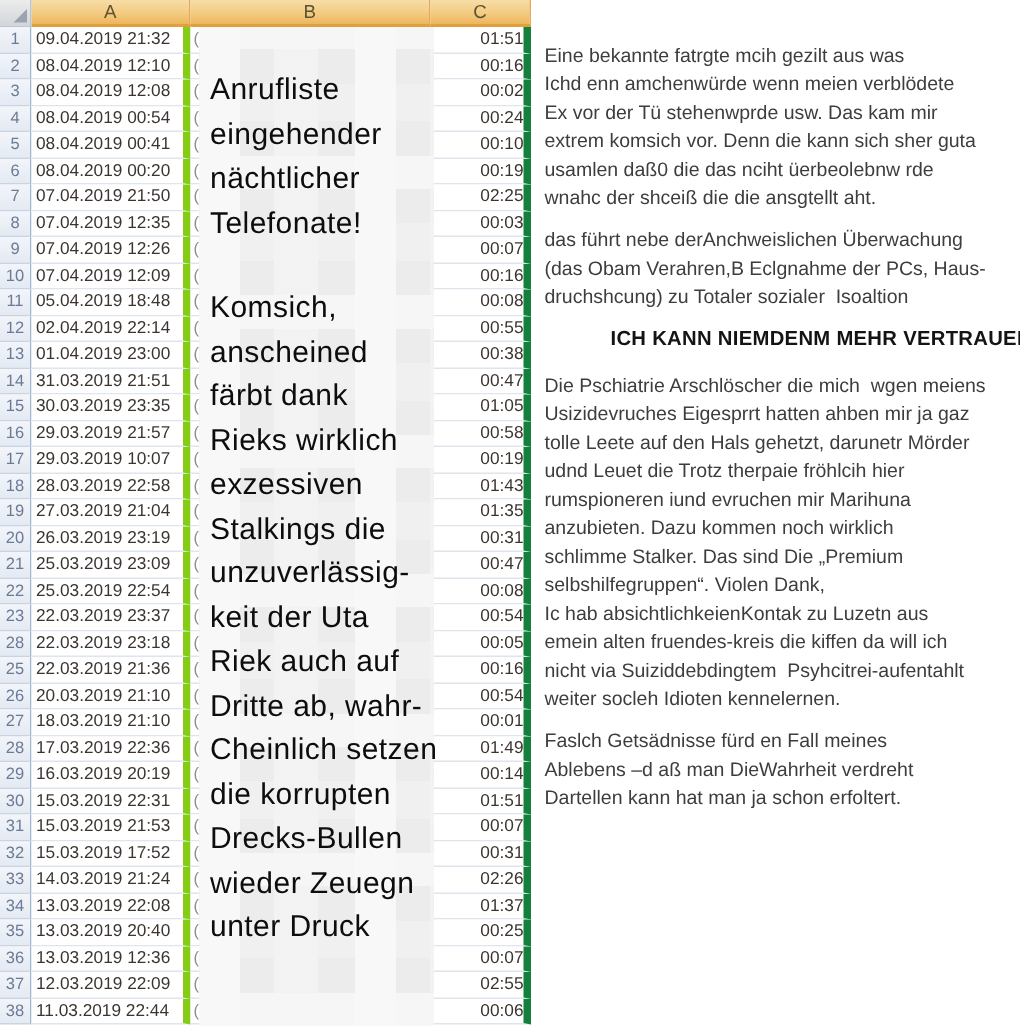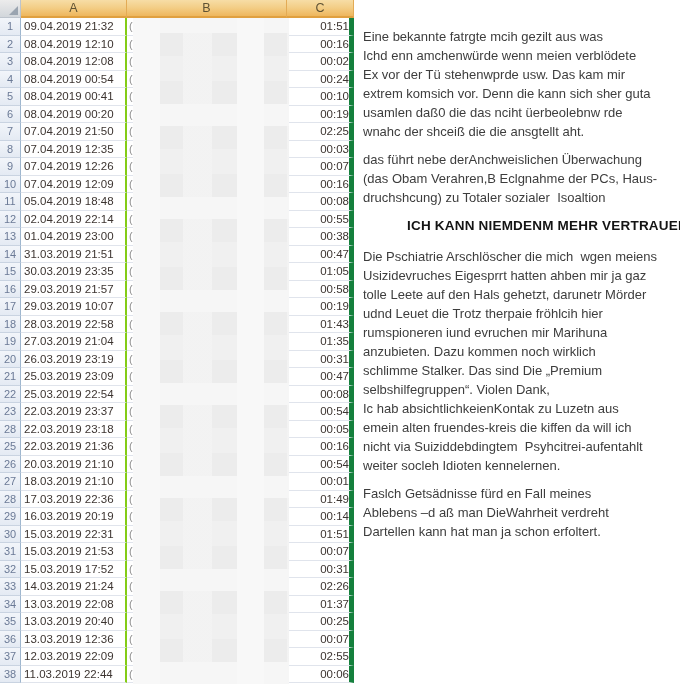--- a/index.html
+++ b/index.html
@@ -19,21 +19,21 @@
 
   .hcell{box-sizing:border-box;text-align:center;font-size:12.5px;color:#5f5233;
          line-height:16px;
          background:linear-gradient(180deg,#f7dda6 0%,#f3cd85 50%,#eeb65d 100%);
          border-bottom:2px solid #e0a040;border-right:1px solid #e3ab55;}
 
   .cell{box-sizing:border-box;font-size:11.5px;color:#3c3430;line-height:17px;
         border-bottom:1px solid #e0e4ec;background:#fff;white-space:nowrap;overflow:hidden;}
   .rn{background:linear-gradient(180deg,#f2f5fa,#e4eaf3);color:#6b7a96;font-size:11px;
       text-align:center;border-right:1px solid #9eb6ce;border-bottom:1px solid #c9d3e1;}
-  .ca{padding-left:3px;border-right:2px solid #84cc16;}
+  .ca{padding-left:3px;border-right:5px solid #84cc16;}
   .cb{border-right:1px solid #d6dce6;}
   .frag{color:#8f8f8f;font-size:11px;padding-left:2px;}
   .cc{text-align:right;padding-right:0;border-right:5px solid #15803d;}
 
   
   .mosaic{position:absolute;left:133px;top:18px;width:156px;height:666px;
     background-color:#ececec;
     background-image:
       repeating-linear-gradient(0deg,#f6f6f6 0 22px,#e7e7e7 22px 45px,#f0f0f0 45px 70px,#e1e1e1 70px 93px),
       repeating-linear-gradient(90deg,rgba(255,255,255,.65) 0 27px,rgba(255,255,255,0) 27px 50px,rgba(255,255,255,.35) 50px 79px,rgba(255,255,255,0) 79px 104px);
@@ -286,20 +286,39 @@
     </div>
     <div class="row">
       <div class="cell rn">38</div>
       <div class="cell ca">11.03.2019 22:44</div>
       <div class="cell cb"><span class="frag">(</span></div>
       <div class="cell cc">00:06</div>
     </div>
 
   <div class="mosaic"></div>
 
+  <div class="bignote b1">Anrufliste
+eingehender
+nächtlicher
+Telefonate!</div>
+  <div class="bignote b2">Komsich,
+anscheined
+färbt dank
+Rieks wirklich
+exzessiven
+Stalkings die
+unzuverlässig-
+keit der Uta
+Riek auch auf
+Dritte ab, wahr-
+Cheinlich setzen
+die korrupten
+Drecks-Bullen
+wieder Zeuegn
+unter Druck</div>
 </div>
 
 <div class="panel">
     <p class="para">Eine bekannte fatrgte mcih gezilt aus was
 Ichd enn amchenwürde wenn meien verblödete
 Ex vor der Tü stehenwprde usw. Das kam mir
 extrem komsich vor. Denn die kann sich sher guta
 usamlen daß0 die das nciht üerbeolebnw rde
 wnahc der shceiß die die ansgtellt aht.</p>
     <p class="para">das führt nebe derAnchweislichen Überwachung

